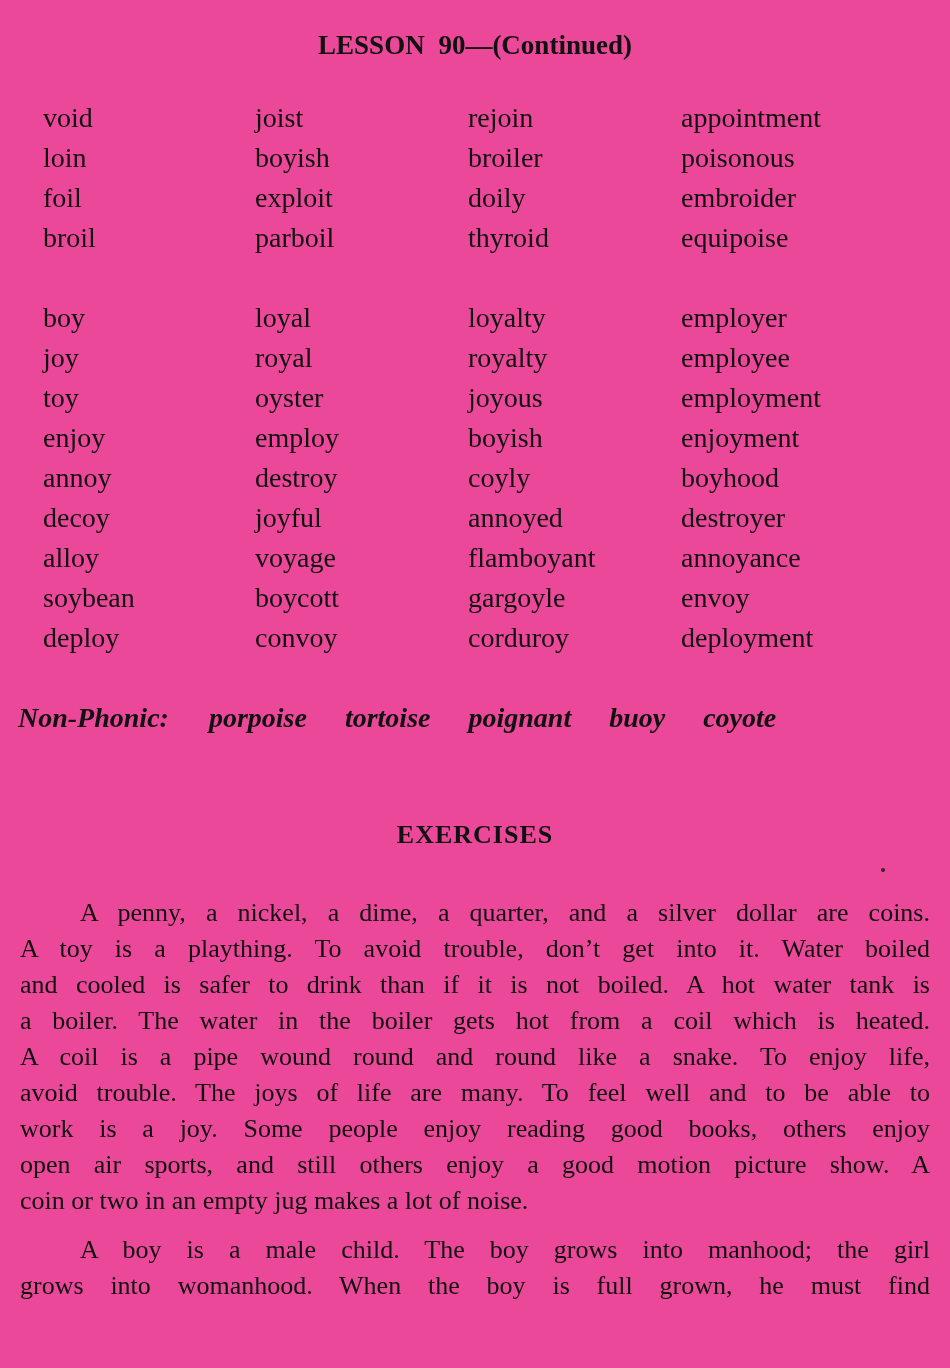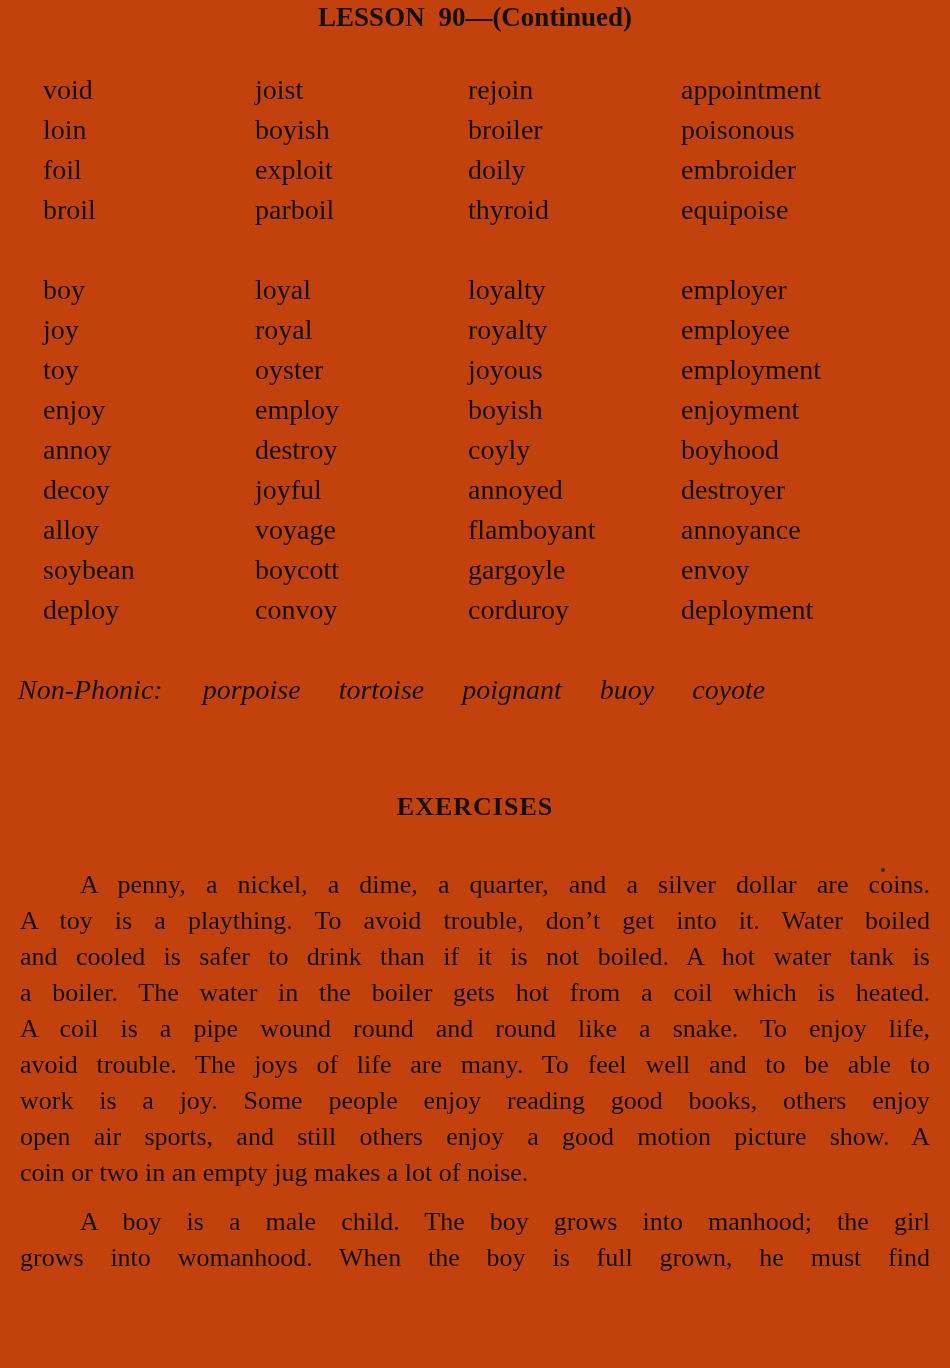--- a/index.html
+++ b/index.html
@@ -1,23 +1,24 @@
 <!DOCTYPE html>
 <html><head>
 <meta charset="utf-8">
 <style>
   html, body { margin: 0; padding: 0; background: #ffffff; }
   .page {
     position: relative;
     width: 950px;
     height: 1368px;
-    background: #c2410c;
+    background: #ec4899;
     color: #111111;
     font-family: "Liberation Serif", serif;
     box-sizing: border-box;
+    padding-top: 28px;
     overflow: hidden;
   }
   .title {
     margin: 0;
     text-align: center;
     font-size: 27px;
     line-height: 34px;
     font-weight: bold;
     word-spacing: 7px;
   }
@@ -35,20 +36,21 @@
   .word-cell { white-space: nowrap; }
   .non-phonic {
     margin: 42px 20px 0 18px;
     font-size: 28px;
     line-height: 36px;
     font-style: italic;
     display: flex;
     align-items: baseline;
     gap: 40px;
     white-space: nowrap;
+    font-weight: bold;
   }
   .np-words { display: flex; gap: 38px; }
   .exercises {
     margin: 84px 0 0 0;
     text-align: center;
     font-size: 26px;
     line-height: 30px;
     font-weight: bold;
     letter-spacing: 1px;
   }

